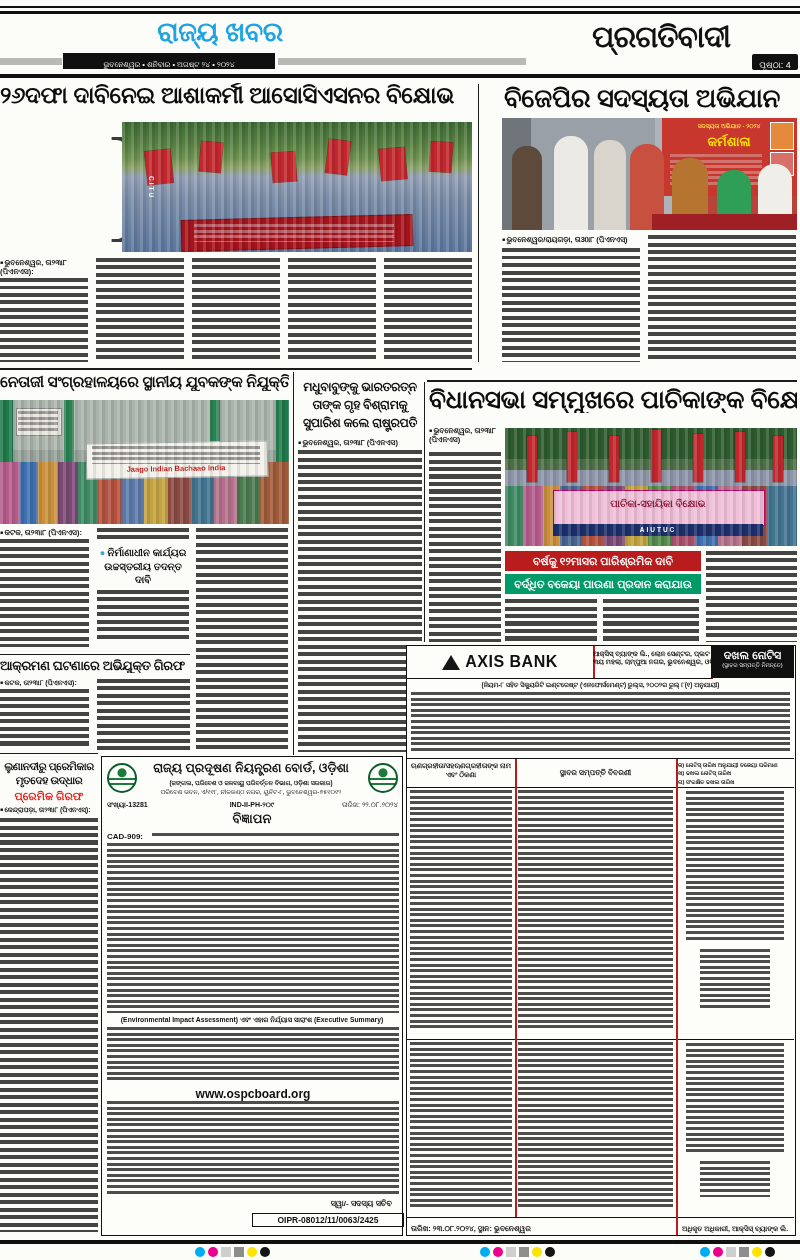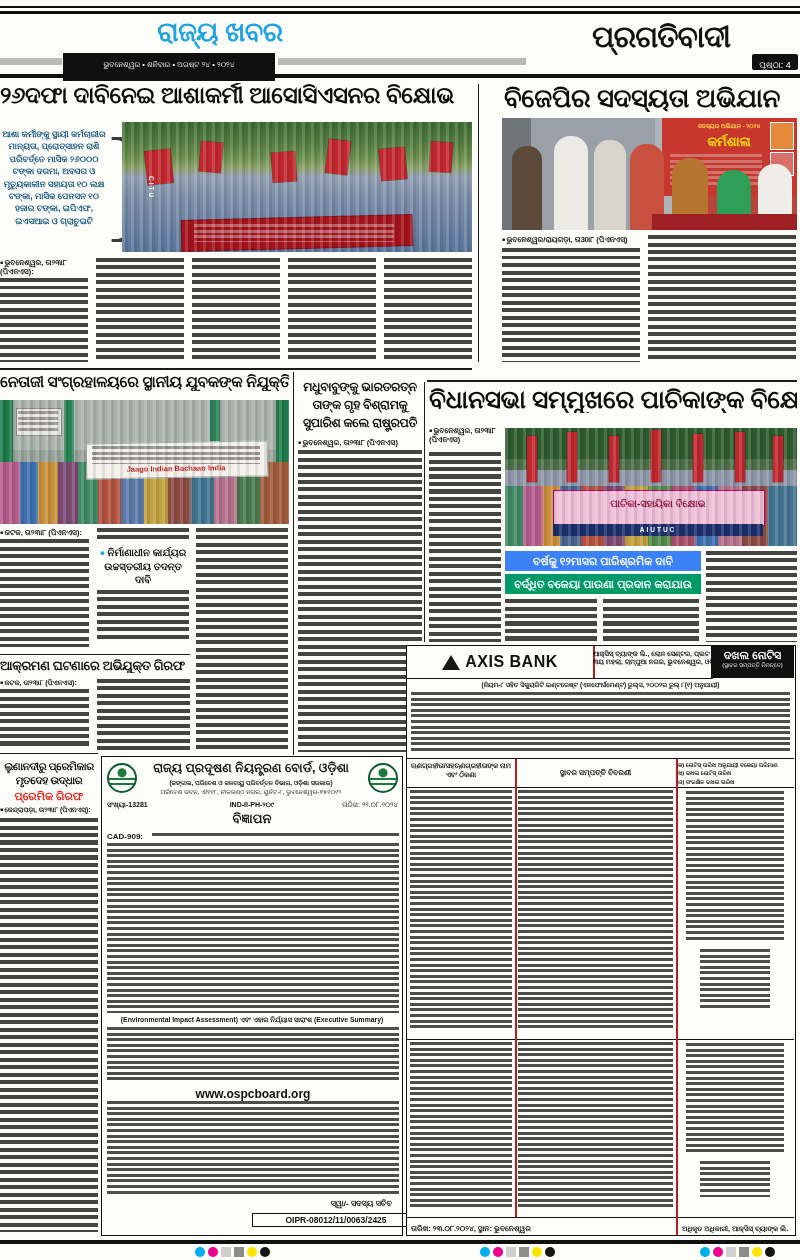--- a/index.html
+++ b/index.html
@@ -42,34 +42,33 @@
 <body>
 
 <div id="page">
 
   <div class="abs blk" style="left:0;top:6px;width:800px;height:2px;"></div>
   <div class="abs blk" style="left:0;top:11px;width:800px;height:3px;"></div>
 
   <div class="abs center" style="left:80px;top:17px;width:280px;font-size:27px;font-weight:bold;color:#1fa3e1;letter-spacing:-0.5px;"><span>ରାଜ୍ୟ ଖବର</span></div>
 
   <div class="abs grayb" style="left:0;top:58px;width:62px;height:7px;"></div>
-  <div class="abs blk center" style="left:63px;top:53px;width:212px;height:28px;">
+  <div class="abs blk center" style="left:63px;top:53px;width:212px;height:16px;">
     <span style="color:#fff;font-size:7.5px;line-height:14px;white-space:nowrap;">ଭୁବନେଶ୍ୱର • ଶନିବାର • ଅଗଷ୍ଟ ୨୪ • ୨୦୨୪</span>
   </div>
   <div class="abs grayb" style="left:278px;top:58px;width:248px;height:7px;"></div>
 
   <div class="abs nowrap" style="left:592px;top:20px;width:206px;font-size:30px;font-weight:bold;letter-spacing:-1px;"><span>ପ୍ରଗତିବାଦୀ</span></div>
   <div class="abs blk center" style="left:752px;top:54px;width:46px;height:16px;border-radius:2px;">
     <span style="color:#fff;font-size:9px;line-height:16px;white-space:nowrap;">ପୃଷ୍ଠା: 4</span>
   </div>
   <div class="abs blk" style="left:0;top:74px;width:800px;height:4px;"></div>
 
   <div class="abs hdl nowrap" style="left:0;top:83px;width:472px;font-size:23px;"><span>୨୬ଦଫା ଦାବିନେଇ ଆଶାକର୍ମୀ ଆସୋସିଏସନର ବିକ୍ଷୋଭ</span></div>
 
-  <div class="abs center" style="left:2px;top:128px;width:104px;height:124px;font-size:8.6px;font-weight:bold;color:#15567f;line-height:12.4px;overflow:hidden;"><span>ଆଶା କର୍ମୀଙ୍କୁ ସ୍ଥାୟୀ କର୍ମଚାରୀର ମାନ୍ୟତା, ପ୍ରୋତ୍ସାହନ ରାଶି ପରିବର୍ତ୍ତେ ମାସିକ ୨୬୦୦୦ ଟଙ୍କା ଦରମା, ଅବସର ଓ ମୃତ୍ୟୁକାଳୀନ ସହାୟତା ୧୦ ଲକ୍ଷ ଟଙ୍କା, ମାସିକ ପେନସନ ୧୦ ହଜାର ଟଙ୍କା, ଇପିଏଫ, ଇଏସଆଇ ଓ ଗ୍ରାଚୁଇଟି</span></div>
   <div class="abs brace" style="left:100px;top:118px;font-size:128px;line-height:128px;">}</div>
 
   <div class="photo crowdtex" style="left:122px;top:122px;width:350px;height:130px;
               background:linear-gradient(180deg,#3c6a33 0%,#557e40 16%,#6d9150 28%,#8ba268 35%,#93a0b4 42%,#7c8ea8 58%,#6d83a3 76%,#5a759b 100%);">
     <div class="flag" style="left:24px;top:28px;width:26px;height:34px;transform:rotate(-6deg);"></div>
     <div class="flag" style="left:78px;top:20px;width:22px;height:30px;transform:rotate(5deg);"></div>
     <div class="flag" style="left:150px;top:30px;width:24px;height:30px;transform:rotate(-4deg);"></div>
     <div class="flag" style="left:205px;top:18px;width:22px;height:34px;transform:rotate(7deg);"></div>
     <div class="flag" style="left:258px;top:26px;width:26px;height:32px;transform:rotate(-5deg);"></div>
     <div class="flag" style="left:308px;top:20px;width:22px;height:30px;transform:rotate(4deg);"></div>
@@ -167,21 +166,21 @@
     <div class="flag" style="left:188px;top:6px;width:10px;height:48px;"></div>
     <div class="flag" style="left:230px;top:4px;width:10px;height:50px;"></div>
     <div class="flag" style="left:268px;top:8px;width:10px;height:46px;"></div>
     <div class="abs" style="left:0;top:58px;width:292px;height:60px;
                 background:linear-gradient(90deg,#3e8a63 0 6%,#b35c8a 6% 13%,#c98f3b 13% 19%,#47648f 19% 26%,#b3513e 26% 34%,#7a4a74 34% 41%,#c2a13f 41% 49%,#538a4a 49% 57%,#a8506a 57% 65%,#3f6fae 65% 73%,#b3708a 73% 81%,#8a4a42 81% 90%,#42738f 90% 100%);"></div>
     <div class="abs" style="left:48px;top:62px;width:210px;height:34px;background:#efc0d8;border:1px solid #b06;"></div>
     <div class="abs center nowrap" style="left:52px;top:70px;width:202px;color:#8d1538;font-size:10px;font-weight:bold;"><span>ପାଚିକା-ସହାୟିକା ବିକ୍ଷୋଭ</span></div>
     <div class="abs center" style="left:48px;top:96px;width:210px;height:12px;background:#1c2f6b;color:#fff;font-size:6.5px;font-weight:bold;line-height:12px;letter-spacing:2px;"><span>AIUTUC</span></div>
   </div>
 
-  <div class="abs center" style="left:505px;top:551px;width:196px;height:20px;background:#3b82f6;color:#fff;font-size:11px;font-weight:bold;line-height:20px;white-space:nowrap;overflow:hidden;"><span>ବର୍ଷକୁ ୧୨ମାସର ପାରିଶ୍ରମିକ ଦାବି</span></div>
+  <div class="abs center" style="left:505px;top:551px;width:196px;height:20px;background:#b91c1c;color:#fff;font-size:11px;font-weight:bold;line-height:20px;white-space:nowrap;overflow:hidden;"><span>ବର୍ଷକୁ ୧୨ମାସର ପାରିଶ୍ରମିକ ଦାବି</span></div>
   <div class="abs center" style="left:505px;top:574px;width:196px;height:20px;background:#009a68;color:#fff;font-size:11px;font-weight:bold;line-height:20px;white-space:nowrap;overflow:hidden;"><span>ବର୍ଦ୍ଧିତ ବକେୟା ପାଉଣା ପ୍ରଦାନ କରାଯାଉ</span></div>
 
   <div class="abs gk" style="left:706px;top:551px;width:91px;height:91px;"></div>
   <div class="abs gk" style="left:505px;top:599px;width:92px;height:43px;"></div>
   <div class="abs gk" style="left:603px;top:599px;width:96px;height:43px;"></div>
 
   <div class="abs hr" style="left:0;top:654px;width:190px;"></div>
   <div class="abs hdl nowrap" style="left:0;top:659px;width:190px;font-size:13px;"><span>ଆକ୍ରମଣ ଘଟଣାରେ ଅଭିଯୁକ୍ତ ଗିରଫ</span></div>
   <div class="abs" style="left:0;top:679px;width:89px;height:72px;">
     <div class="byl" style="font-size:7px;"><span>କଟକ, ତା୨୩ା୮ (ପିଏନଏସ):</span></div>
@@ -207,21 +206,21 @@
     <div class="abs center nowrap" style="left:0;top:54px;width:300px;font-size:13px;font-weight:bold;"><span>ବିଜ୍ଞାପନ</span></div>
 
     <div class="abs" style="left:5px;top:75px;font-size:8px;font-weight:bold;"><span>CAD-909:</span></div>
     <div class="abs gk-sm" style="left:50px;top:76px;width:247px;height:6px;"></div>
     <div class="abs gk-sm" style="left:5px;top:86px;width:292px;height:170px;"></div>
     <div class="abs center nowrap" style="left:2px;top:259px;width:296px;font-size:6.8px;font-weight:bold;"><span>(Environmental Impact Assessment) ଏବଂ ଏହାର ନିର୍ଯ୍ୟାସ ସାରାଂଶ (Executive Summary)</span></div>
     <div class="abs gk-sm" style="left:5px;top:270px;width:292px;height:56px;"></div>
     <div class="abs center nowrap" style="left:3px;top:330px;width:296px;font-size:12px;font-weight:bold;"><span>www.ospcboard.org</span></div>
     <div class="abs gk-sm" style="left:5px;top:344px;width:292px;height:94px;"></div>
     <div class="abs right" style="left:120px;top:442px;width:170px;font-size:8px;font-weight:bold;"><span>ସ୍ୱା/- ସଦସ୍ୟ ସଚିବ</span></div>
-    <div class="abs" style="left:150px;top:456px;width:142px;border:1px solid #111;text-align:center;font-size:8.5px;font-weight:bold;padding:1px 12px;"><span>OIPR-08012/11/0063/2425</span></div>
+    <div class="abs" style="left:150px;top:456px;width:142px;border:1px solid #111;text-align:center;font-size:8.5px;font-weight:bold;padding:1px 4px;"><span>OIPR-08012/11/0063/2425</span></div>
   </div>
 
   <div class="abs" style="left:406px;top:645px;width:390px;height:591px;border:1.5px solid #111;background:#fdfdfa;box-sizing:border-box;">
 
     <div class="cell" style="left:0;top:0;width:186px;height:32px;border-bottom:1px solid #111;">
       <div style="display:flex;align-items:center;justify-content:center;height:100%;gap:5px;">
         <span style="display:inline-block;width:0;height:0;border-left:9px solid transparent;border-right:9px solid transparent;border-bottom:15px solid #161616;"></span>
         <span style="font-size:16px;font-weight:bold;letter-spacing:.5px;">AXIS BANK</span>
       </div>
     </div>

